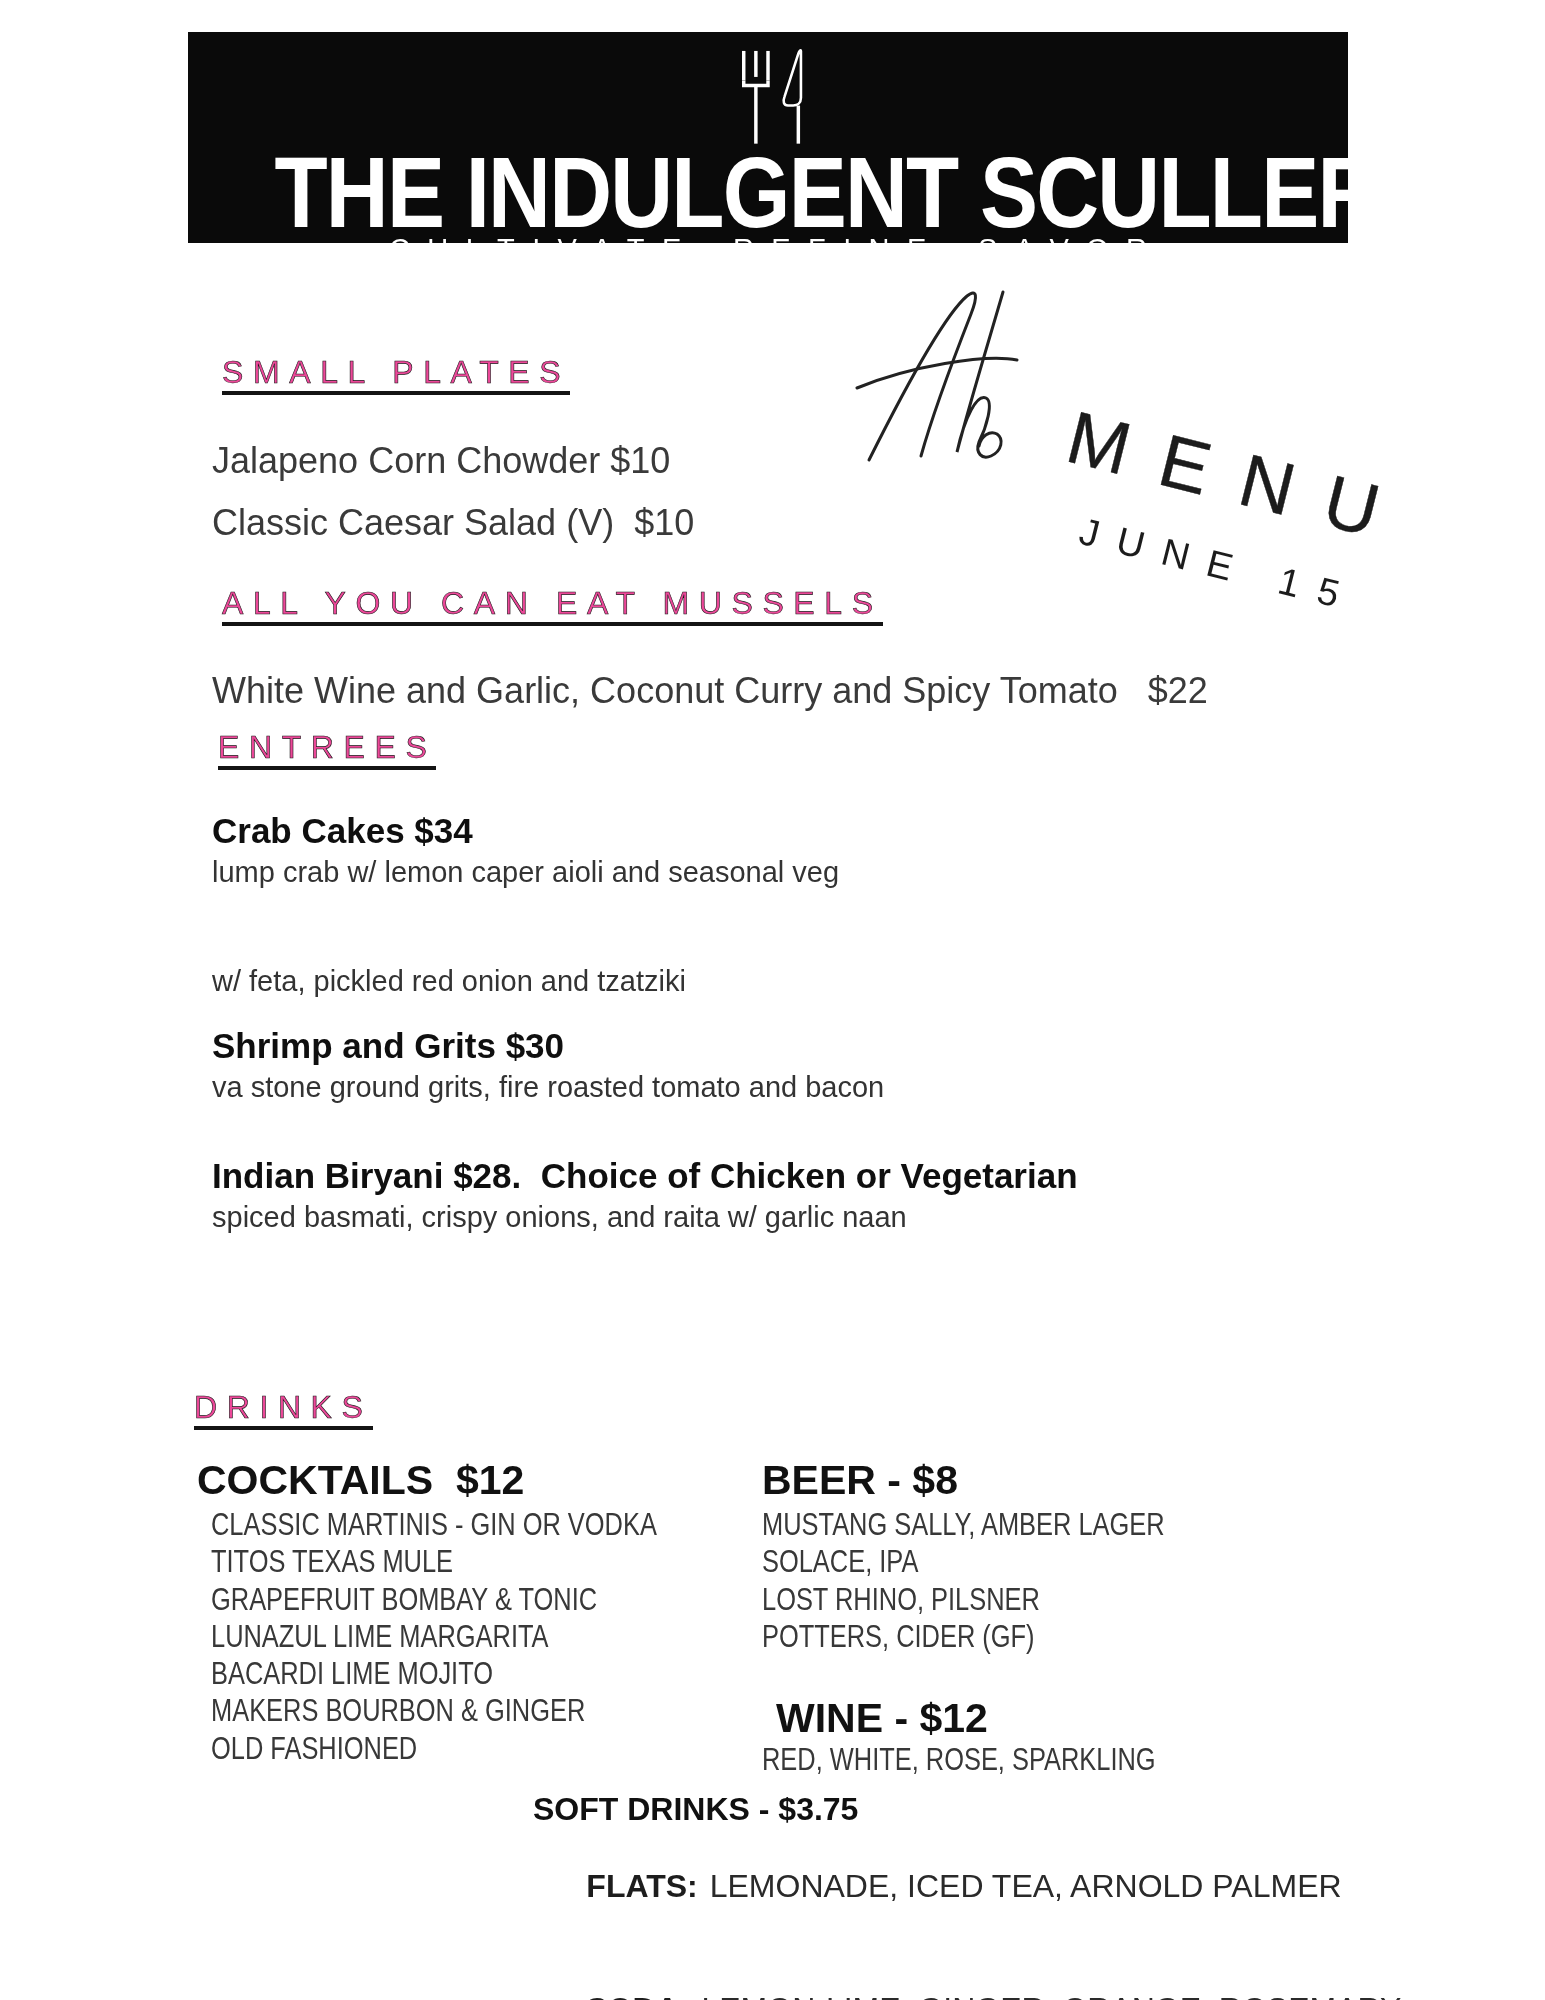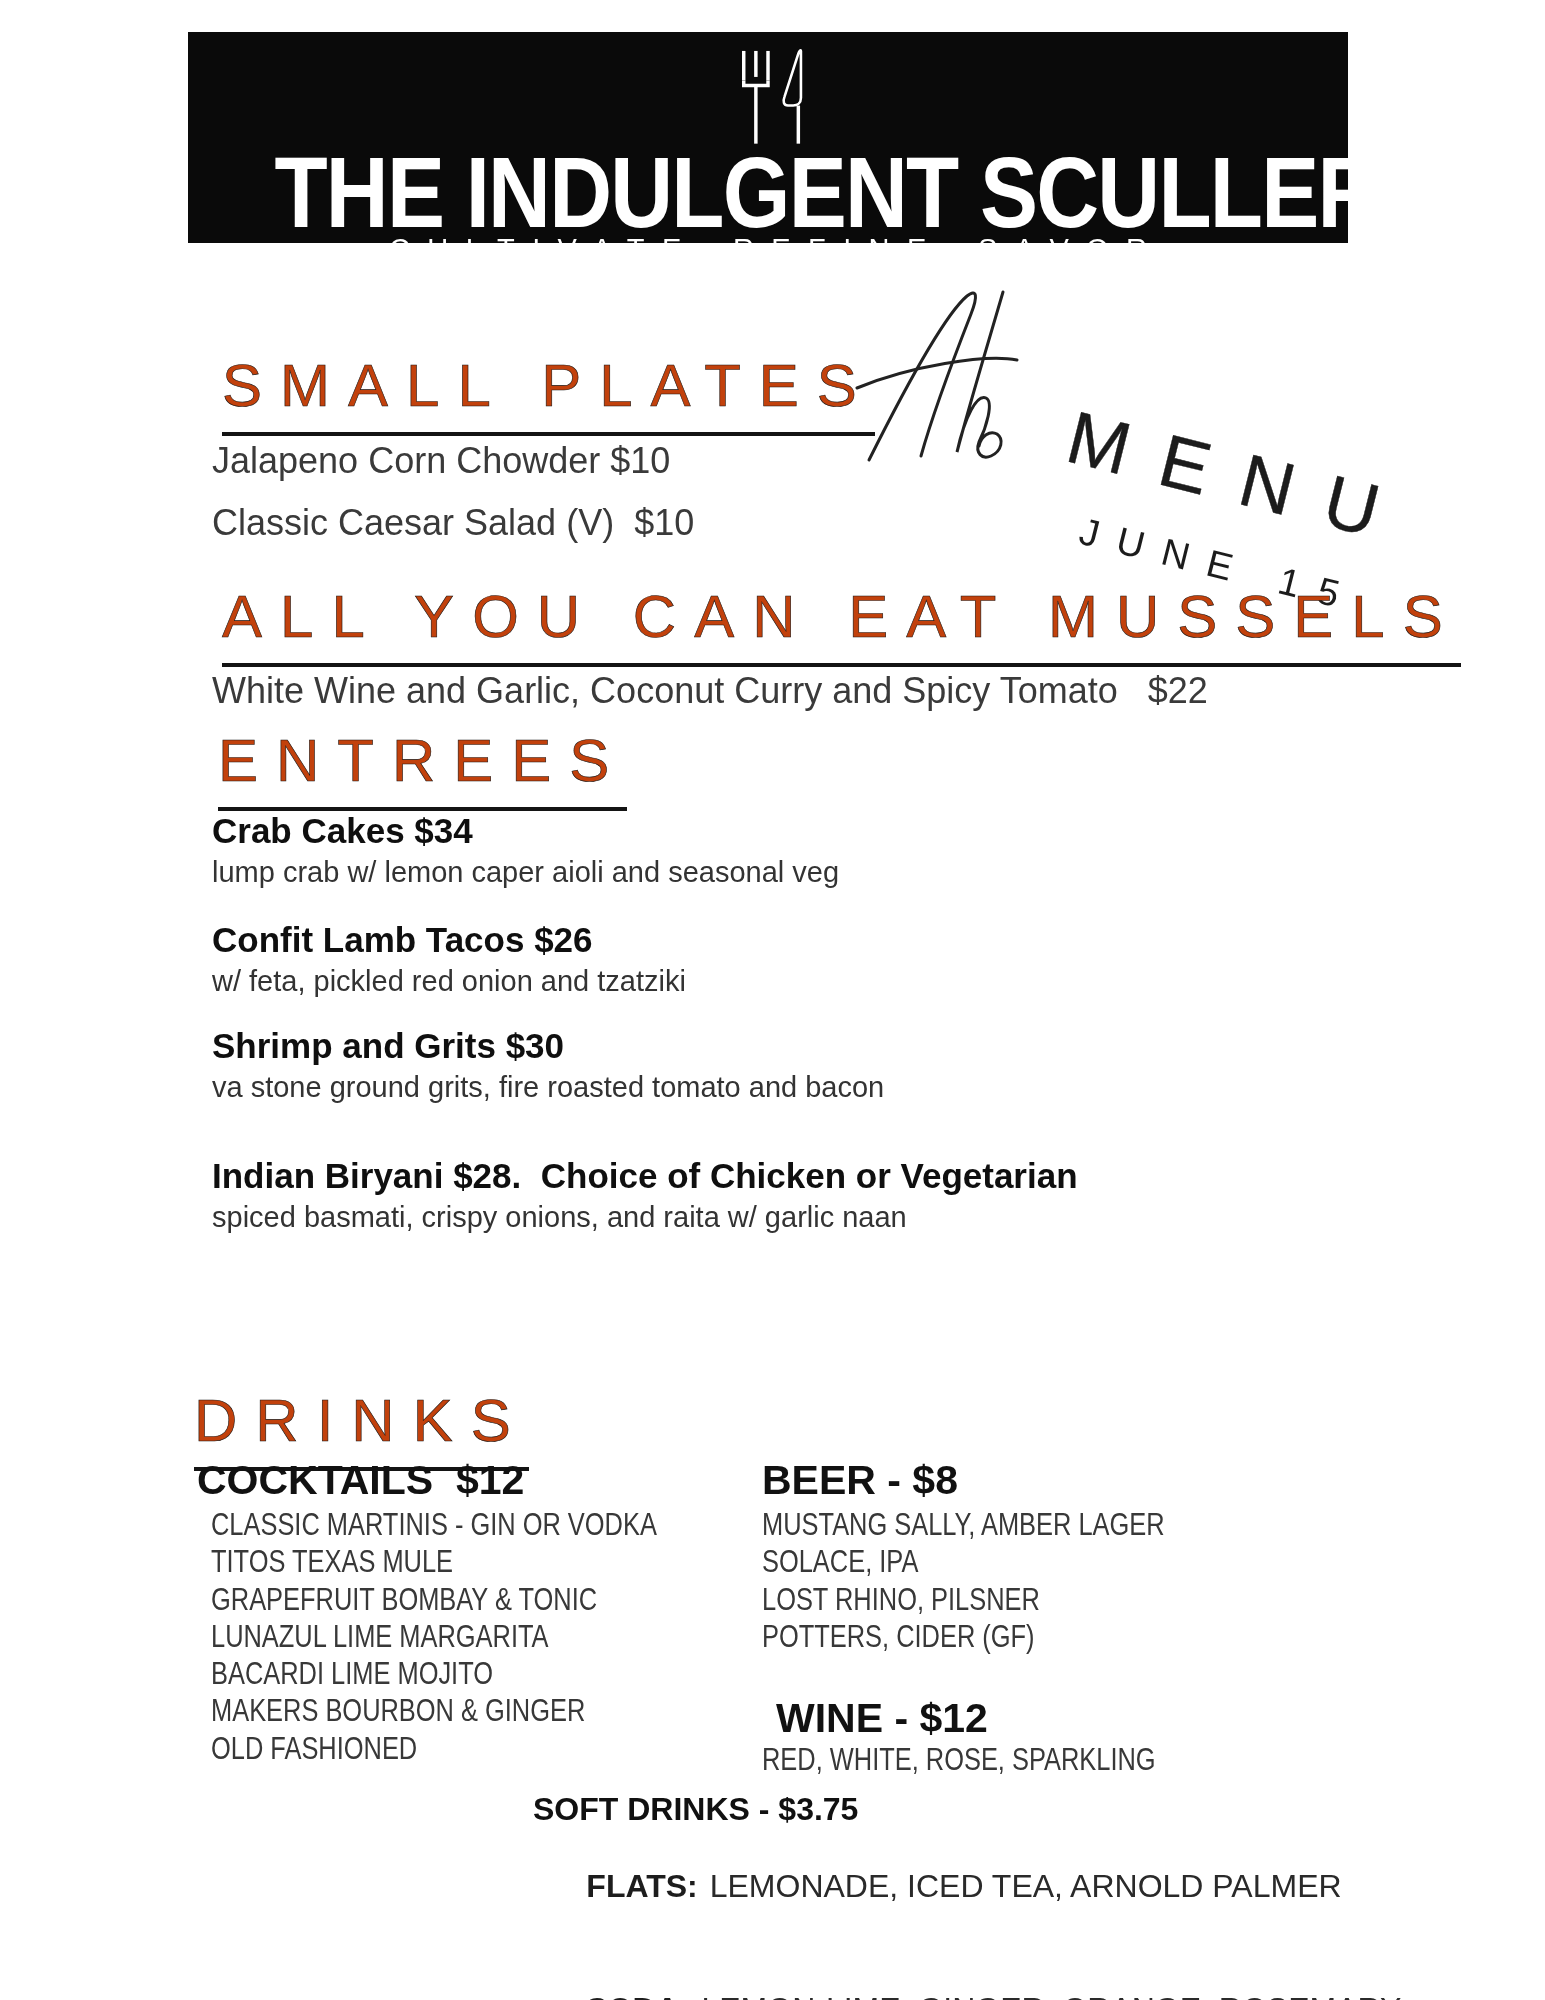--- a/index.html
+++ b/index.html
@@ -28,23 +28,23 @@
     transform:rotate(14deg);transform-origin:left top;white-space:nowrap;line-height:1;
     -webkit-text-stroke:.4px #1c1c1c;
   }
   .stamp-date{
     left:1085px;top:512px;font-size:38px;letter-spacing:.5em;color:#1c1c1c;
     transform:rotate(14deg);transform-origin:left top;white-space:pre;line-height:1;
   }
 
   
   .heading{
-    display:inline-block;font-size:60px;line-height:.95;letter-spacing:.3em;
-    color:#c2410c;-webkit-text-stroke:.6px #141414;
-    border-bottom:4px solid #141414;padding-bottom:18px;white-space:pre;
+    display:inline-block;font-size:32px;line-height:.95;letter-spacing:.3em;
+    color:#ec4899;-webkit-text-stroke:.6px #141414;
+    border-bottom:4px solid #141414;padding-bottom:4px;white-space:pre;
   }
 
   
   .light-item{font-size:36px;color:#3a3a3a;white-space:pre;line-height:1;}
   .entree-name{font-size:35px;font-weight:bold;color:#0f0f0f;white-space:pre;line-height:1;}
   .entree-desc{font-size:29px;color:#333;white-space:pre;line-height:1;}
 
   
   .drink-h{font-size:41px;font-weight:bold;color:#111;white-space:pre;line-height:1;}
   .drink-list{line-height:37.3px;font-size:31px;color:#383838;}
@@ -101,21 +101,20 @@
   </div>
   <div class="abs light-item" style="left:212px;top:673px;">White Wine and Garlic, Coconut Curry and Spicy Tomato   $22</div>
 
   <div class="abs" style="left:218px;top:732px;">
     <span class="heading">ENTREES</span>
   </div>
 
   <div class="abs entree-name" style="left:212px;top:813px;">Crab Cakes $34</div>
   <div class="abs entree-desc" style="left:212px;top:858px;">lump crab w/ lemon caper aioli and seasonal veg</div>
 
-  <div class="abs entree-name" style="left:212px;top:922px;">Confit Lamb Tacos $26</div>
   <div class="abs entree-desc" style="left:212px;top:967px;">w/ feta, pickled red onion and tzatziki</div>
 
   <div class="abs entree-name" style="left:212px;top:1028px;">Shrimp and Grits $30</div>
   <div class="abs entree-desc" style="left:212px;top:1073px;">va stone ground grits, fire roasted tomato and bacon</div>
 
   <div class="abs entree-name" style="left:212px;top:1158px;">Indian Biryani $28.  Choice of Chicken or Vegetarian</div>
   <div class="abs entree-desc" style="left:212px;top:1203px;">spiced basmati, crispy onions, and raita w/ garlic naan</div>
 
   <div class="abs" style="left:194px;top:1392px;">
     <span class="heading">DRINKS</span>

